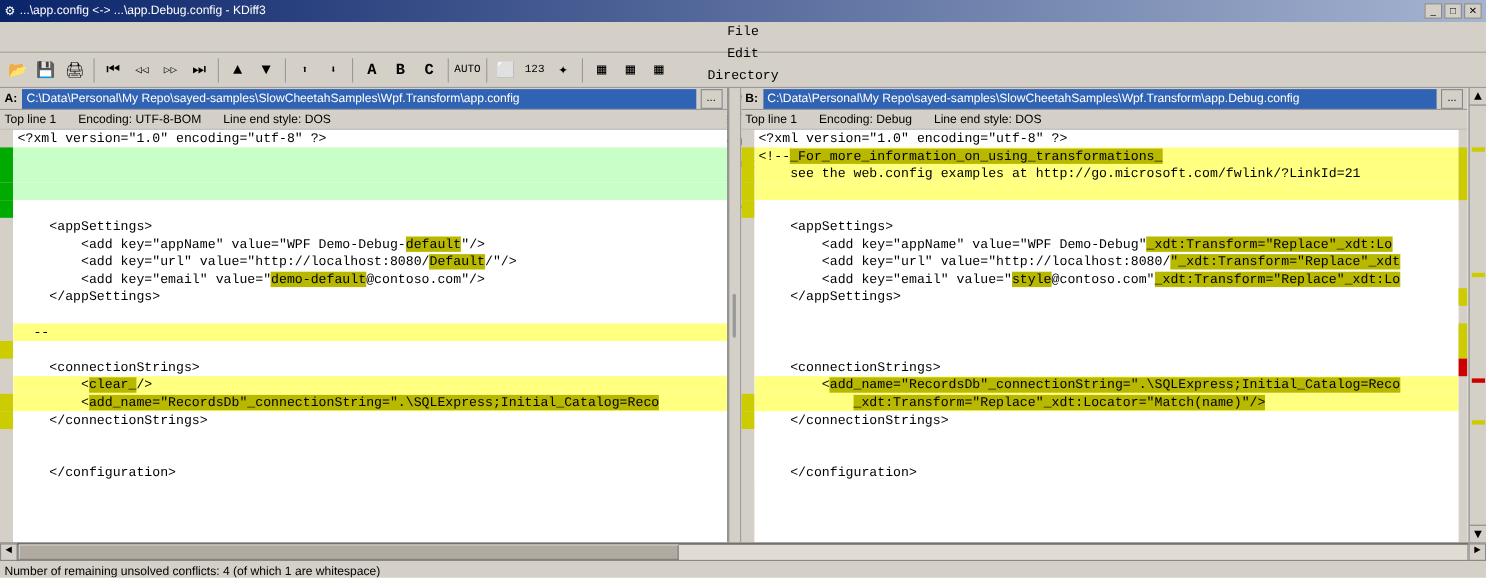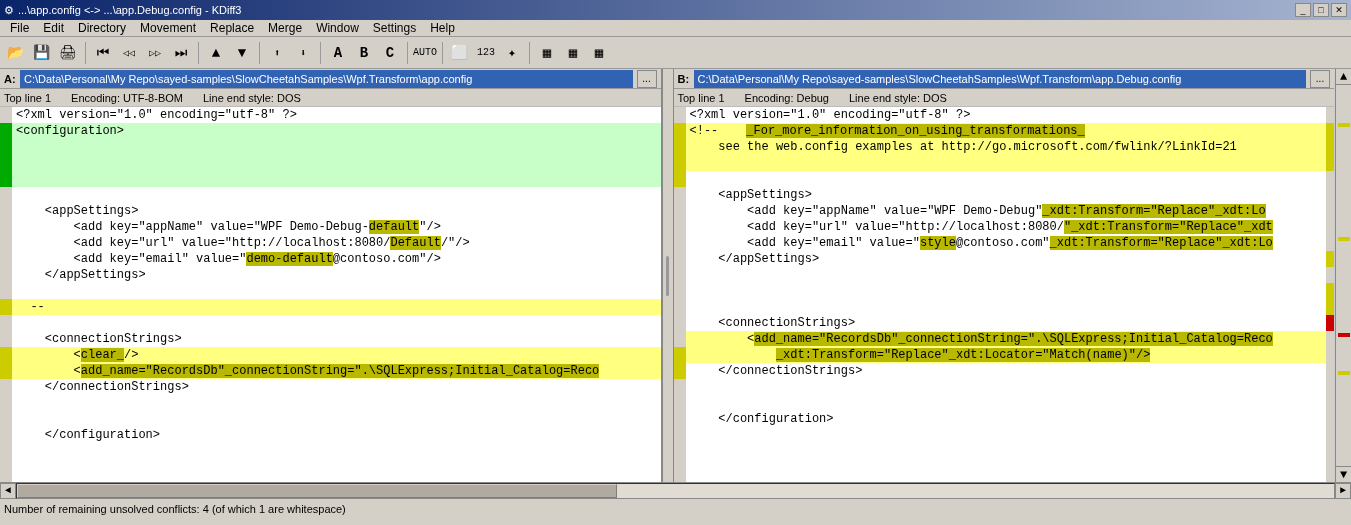--- a/index.html
+++ b/index.html
@@ -21,28 +21,29 @@
     #title-bar .win-buttons { display: flex; gap: 2px; }
     #title-bar .win-btn {
       width: 16px; height: 14px; background: #d4d0c8; border: 1px solid #888;
       display: flex; align-items: center; justify-content: center; font-size: 9px; cursor: pointer;
       color: black;
     }
 
     
     #menu-bar {
       background: #d4d0c8;
-      height: 17px;
+      height: 28px;
       display: flex;
       align-items: center;
       padding: 0 4px;
       border-bottom: 1px solid #999;
-      font-family: Liberation Sans, sans-serif;
+      font-family: Liberation Mono, monospace;
       font-size: 12px;
       gap: 2px;
+      flex-direction: column;
     }
     .menu-item {
       padding: 2px 6px;
       cursor: pointer;
     }
 
     
     #toolbar {
       background: #d4d0c8;
       height: 32px;
@@ -322,21 +323,20 @@
         <div style="height:16px; background:#cccc00;"></div>
         <div style="height:16px; background:#cccc00;"></div>
         <div style="height:16px;"></div>
         <div style="height:16px;"></div>
         <div style="height:16px;"></div>
         <div style="height:16px;"></div>
       </div>
 
       <div class="code-content" style="overflow:hidden;">
         <div class="code-line line-normal">&lt;?xml version="1.0" encoding="utf-8" ?&gt;</div>
-        <div class="code-line line-added">&lt;configuration&gt;</div>
         <div class="code-line line-blank-added"></div>
         <div class="code-line line-blank-added"></div>
         <div class="code-line line-blank-added"></div>
         <div class="code-line line-normal"></div>
         <div class="code-line line-normal">    &lt;appSettings&gt;</div>
         <div class="code-line line-normal">        &lt;add key="appName" value="WPF Demo-Debug-<span style="background:#b8b800;">default</span>"/&gt;</div>
         <div class="code-line line-normal">        &lt;add key="url" value="http://localhost:8080/<span style="background:#b8b800;">Default</span>/"/&gt;</div>
         <div class="code-line line-normal">        &lt;add key="email" value="<span style="background:#b8b800;">demo-default</span>@contoso.com"/&gt;</div>
         <div class="code-line line-normal">    &lt;/appSettings&gt;</div>
         <div class="code-line line-normal"></div>
@@ -392,21 +392,21 @@
         <div style="height:16px; background:#cccc00;"></div>
         <div style="height:16px; background:#cccc00;"></div>
         <div style="height:16px;"></div>
         <div style="height:16px;"></div>
         <div style="height:16px;"></div>
         <div style="height:16px;"></div>
       </div>
 
       <div class="code-content" style="overflow:hidden;">
         <div class="code-line line-normal">&lt;?xml version="1.0" encoding="utf-8" ?&gt;</div>
-        <div class="code-line line-changed">&lt;!--<span style="background:#b8b800;margin-left:28px;">_For_more_information_on_using_transformations_</span></div>
+        <div class="code-line line-changed">&lt;!--<span style="background:#b8b800;">_For_more_information_on_using_transformations_</span></div>
         <div class="code-line line-changed">    see the web.config examples at http://go.microsoft.com/fwlink/?LinkId=21</div>
         <div class="code-line line-blank-changed"></div>
         <div class="code-line line-normal"></div>
         <div class="code-line line-normal">    &lt;appSettings&gt;</div>
         <div class="code-line line-normal">        &lt;add key="appName" value="WPF Demo-Debug"<span style="background:#b8b800;">_xdt:Transform="Replace"_xdt:Lo</span></div>
         <div class="code-line line-normal">        &lt;add key="url" value="http://localhost:8080/<span style="background:#b8b800;">"_xdt:Transform="Replace"_xdt</span></div>
         <div class="code-line line-normal">        &lt;add key="email" value="<span style="background:#b8b800;">style</span>@contoso.com"<span style="background:#b8b800;">_xdt:Transform="Replace"_xdt:Lo</span></div>
         <div class="code-line line-normal">    &lt;/appSettings&gt;</div>
         <div class="code-line line-normal"></div>
         <div class="code-line line-normal"></div>

